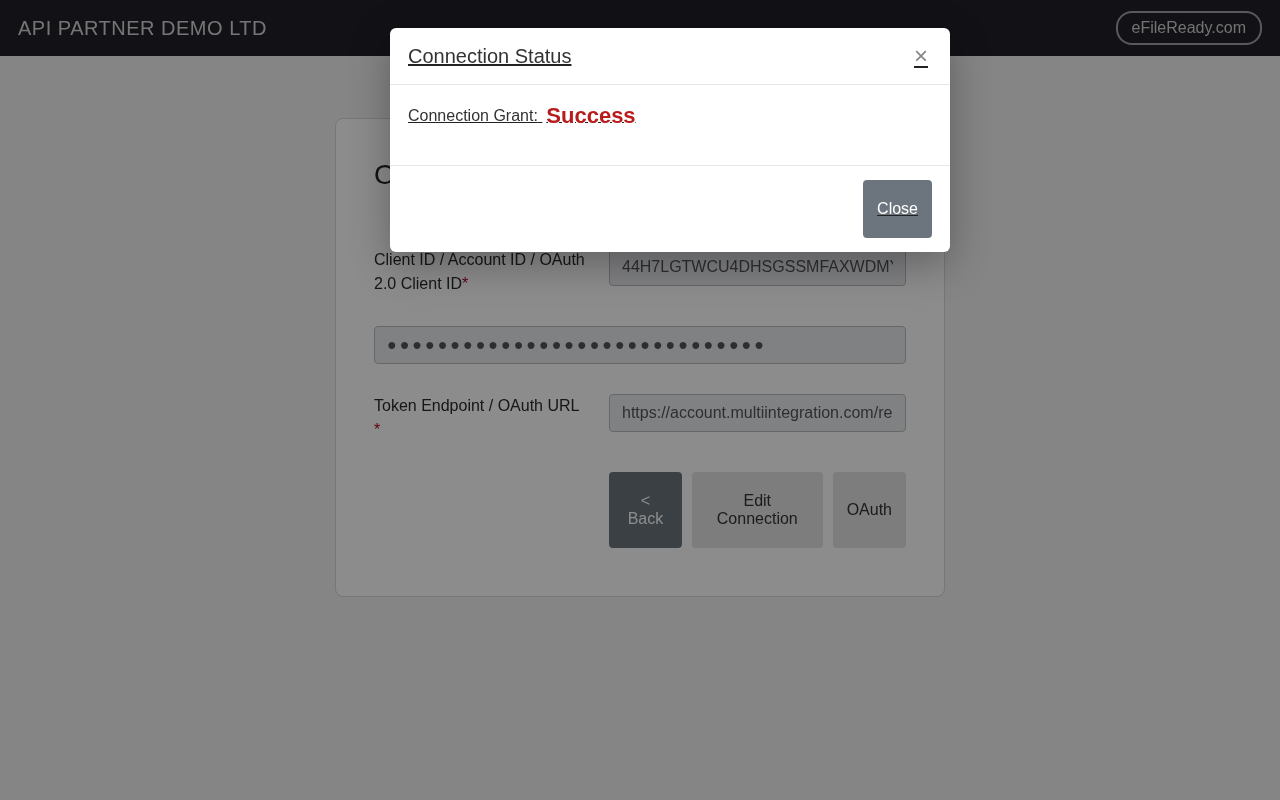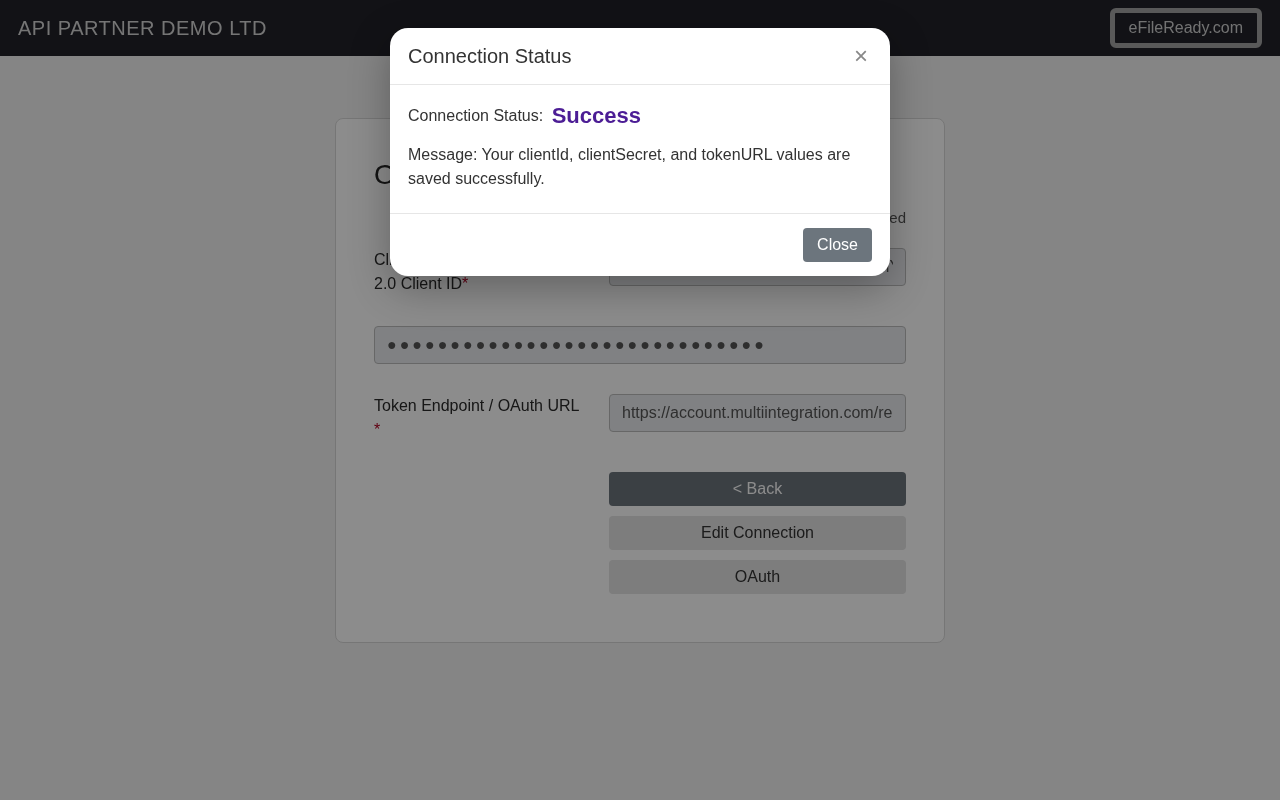--- a/index.html
+++ b/index.html
@@ -21,24 +21,24 @@
     align-items: center;
     justify-content: space-between;
     padding: 0 18px;
   }
   .topbar .brand {
     font-size: 20px;
     letter-spacing: 0.5px;
     color: #d5d5d5;
   }
   .topbar .rightlink {
-    border: 5px solid #a3a3a3;
+    border: 2px solid #a3a3a3;
     color: #d0d0d0;
     padding: 6px 14px;
-    border-radius: 6px;
+    border-radius: 16px;
     font-size: 16px;
   }
 
   .card {
     position: absolute;
     left: 335px;
     top: 118px;
     width: 610px;
     background: #fff;
     border: 1px solid #d8d8d8;
@@ -85,26 +85,25 @@
 
   .dotmask {
     letter-spacing: 3px;
     font-family: Arial, sans-serif;
   }
 
   .btn-row {
     margin-left: 235px;
     display: flex;
     gap: 10px;
-    flex-direction: column;
   }
   .btn {
     border: none;
     border-radius: 4px;
-    padding: 8px 14px;
+    padding: 20px 14px;
     font-size: 16px;
     cursor: pointer;
     background: #6c757d;
     color: #fff;
   }
   .btn.light {
     background: #e3e3e3;
     color: #333;
   }
 
@@ -112,25 +111,26 @@
   .backdrop {
     position: absolute;
     left: 0; top: 0; right: 0; bottom: 0;
     background: rgba(0,0,0,0.45);
   }
 
   .modal {
     position: absolute;
     left: 390px;
     top: 28px;
-    width: 500px;
+    width: 560px;
     background: #fff;
-    border-radius: 18px;
+    border-radius: 6px;
     box-shadow: 0 12px 40px rgba(0,0,0,0.3);
     overflow: hidden;
+    text-decoration: underline;
   }
   .modal-header {
     display: flex;
     align-items: center;
     justify-content: space-between;
     padding: 16px 18px;
     border-bottom: 1px solid #e6e6e6;
   }
   .modal-header .title {
     font-size: 20px;
@@ -145,21 +145,21 @@
     border: none;
     padding: 0 4px;
   }
   .modal-body {
     padding: 18px 18px 22px 18px;
     font-size: 16px;
     color: #333;
   }
   .modal-body .status-line { margin-bottom: 14px; }
   .status-success {
-    color: #4c1d95;
+    color: #b91c1c;
     font-weight: 700;
     font-size: 22px;
     vertical-align: -2px;
     margin-left: 4px;
   }
   .modal-body .msg {
     line-height: 1.5;
   }
   .modal-footer {
     border-top: 1px solid #e6e6e6;
@@ -212,24 +212,20 @@
 
 <div class="backdrop"></div>
 
 <div class="modal">
   <div class="modal-header">
     <div class="title">Connection Status</div>
     <button class="x">×</button>
   </div>
   <div class="modal-body">
     <div class="status-line">
-      <span>Connection Status:</span>
+      <span>Connection Grant:</span>
       <span class="status-success">Success</span>
     </div>
-    <div class="msg">
-      <span>Message:</span>
-      <span>Your clientId, clientSecret, and tokenURL values are saved successfully.</span>
-    </div>
   </div>
   <div class="modal-footer">
     <button class="btn">Close</button>
   </div>
 </div>
 
 </body></html>

